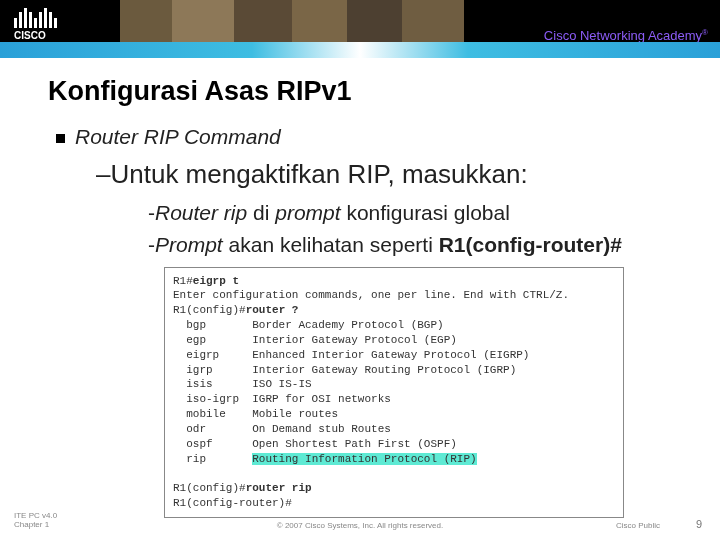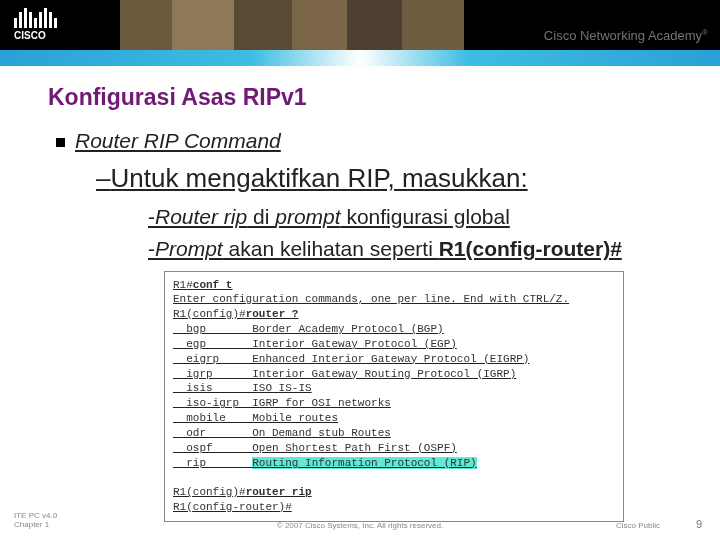--- a/index.html
+++ b/index.html
@@ -1,27 +1,27 @@
 <!DOCTYPE html>
 <html><head>
 <meta charset="utf-8">
 <style>
   * { margin: 0; padding: 0; box-sizing: border-box; }
   body { width: 720px; height: 540px; background: #fff; font-family: Arial, Helvetica, sans-serif; color: #222; position: relative; overflow: hidden; }
-  .header { width: 100%; height: 66px; background: #000; position: relative; }
+  .header { width: 100%; height: 58px; background: #000; position: relative; }
   .header-photos { position: absolute; left: 120px; top: 0; width: 344px; height: 50px; background: linear-gradient(90deg,#6b5a3e 0 15%,#8d7858 15% 33%,#5a4a36 33% 50%,#7a6647 50% 66%,#4d4031 66% 82%,#6f5d41 82% 100%); }
   .grad-bar { position: absolute; left: 0; bottom: 0; width: 100%; height: 16px; background: linear-gradient(90deg,#2aa0d8 0%,#3ebde2 35%,#ffffff 50%,#3ebde2 65%,#2aa0d8 100%); }
   .cisco-logo { position: absolute; left: 14px; top: 6px; color: #fff; font-size: 10px; font-weight: bold; }
   .cisco-bars { display: flex; align-items: flex-end; gap: 2px; height: 22px; margin-bottom: 2px; }
   .cisco-bars span { width: 3px; background: #fff; }
   .cisco-bars span:nth-child(1){height:10px}.cisco-bars span:nth-child(2){height:16px}.cisco-bars span:nth-child(3){height:20px}.cisco-bars span:nth-child(4){height:16px}.cisco-bars span:nth-child(5){height:10px}.cisco-bars span:nth-child(6){height:16px}.cisco-bars span:nth-child(7){height:20px}.cisco-bars span:nth-child(8){height:16px}.cisco-bars span:nth-child(9){height:10px}
-  .academy { position: absolute; right: 12px; top: 28px; color: #737373; font-size: 13px; }
+  .academy { position: absolute; right: 12px; top: 28px; color: #8b5cf6; font-size: 13px; }
   .academy sup { font-size: 8px; }
-  .title { font-size: 23px; font-weight: 600; color: #701a75; margin: 18px 0 18px 48px; }
-  .content { margin-left: 56px; margin-right: 40px; text-decoration: underline; }
+  .title { font-size: 27px; font-weight: 600; color: #000000; margin: 18px 0 18px 48px; }
+  .content { margin-left: 56px; margin-right: 40px; }
   .bullet { display: flex; font-size: 21px; font-style: italic; margin-bottom: 10px; }
   .sq { width: 9px; height: 9px; background: #000; margin-top: 9px; margin-right: 10px; flex-shrink: 0; }
   .sub1 { font-size: 26px; margin-left: 40px; margin-bottom: 10px; }
   .sub2 { font-size: 21px; margin-left: 92px; margin-bottom: 6px; line-height: 1.25; padding-right: 20px; }
   .em { font-style: italic; }
   .terminal { margin: 8px 0 0 108px; width: 460px; border: 1px solid #888; background: #fff; }
   .terminal pre { font-family: "Courier New", monospace; font-size: 11px; line-height: 1.35; padding: 6px 8px; white-space: pre; color: #333; }
   .terminal b { font-weight: bold; }
   .hl { background: #5eead4; }
   .footer { position: absolute; bottom: 8px; left: 0; width: 100%; font-size: 8px; color: #888; }
@@ -64,21 +64,21 @@
     <span>–</span><span>Untuk mengaktifkan RIP, masukkan:</span>
   </div>
   <div class="sub2">
     <span>-</span><span class="em">Router rip</span><span> di </span><span class="em">prompt</span><span> konfigurasi global</span>
   </div>
   <div class="sub2">
     <span>-</span><span class="em">Prompt</span><span> akan kelihatan seperti </span><b>R1(config-router)#</b>
   </div>
 
   <div class="terminal">
-<pre><span>R1#</span><b>conf t</b>
+<pre><span>R1#</span><b>eigrp t</b>
 <span>Enter configuration commands, one per line. End with CTRL/Z.</span>
 <span>R1(config)#</span><b>router ?</b>
 <span>  bgp       Border Academy Protocol (BGP)</span>
 <span>  egp       Interior Gateway Protocol (EGP)</span>
 <span>  eigrp     Enhanced Interior Gateway Protocol (EIGRP)</span>
 <span>  igrp      Interior Gateway Routing Protocol (IGRP)</span>
 <span>  isis      ISO IS-IS</span>
 <span>  iso-igrp  IGRP for OSI networks</span>
 <span>  mobile    Mobile routes</span>
 <span>  odr       On Demand stub Routes</span>

